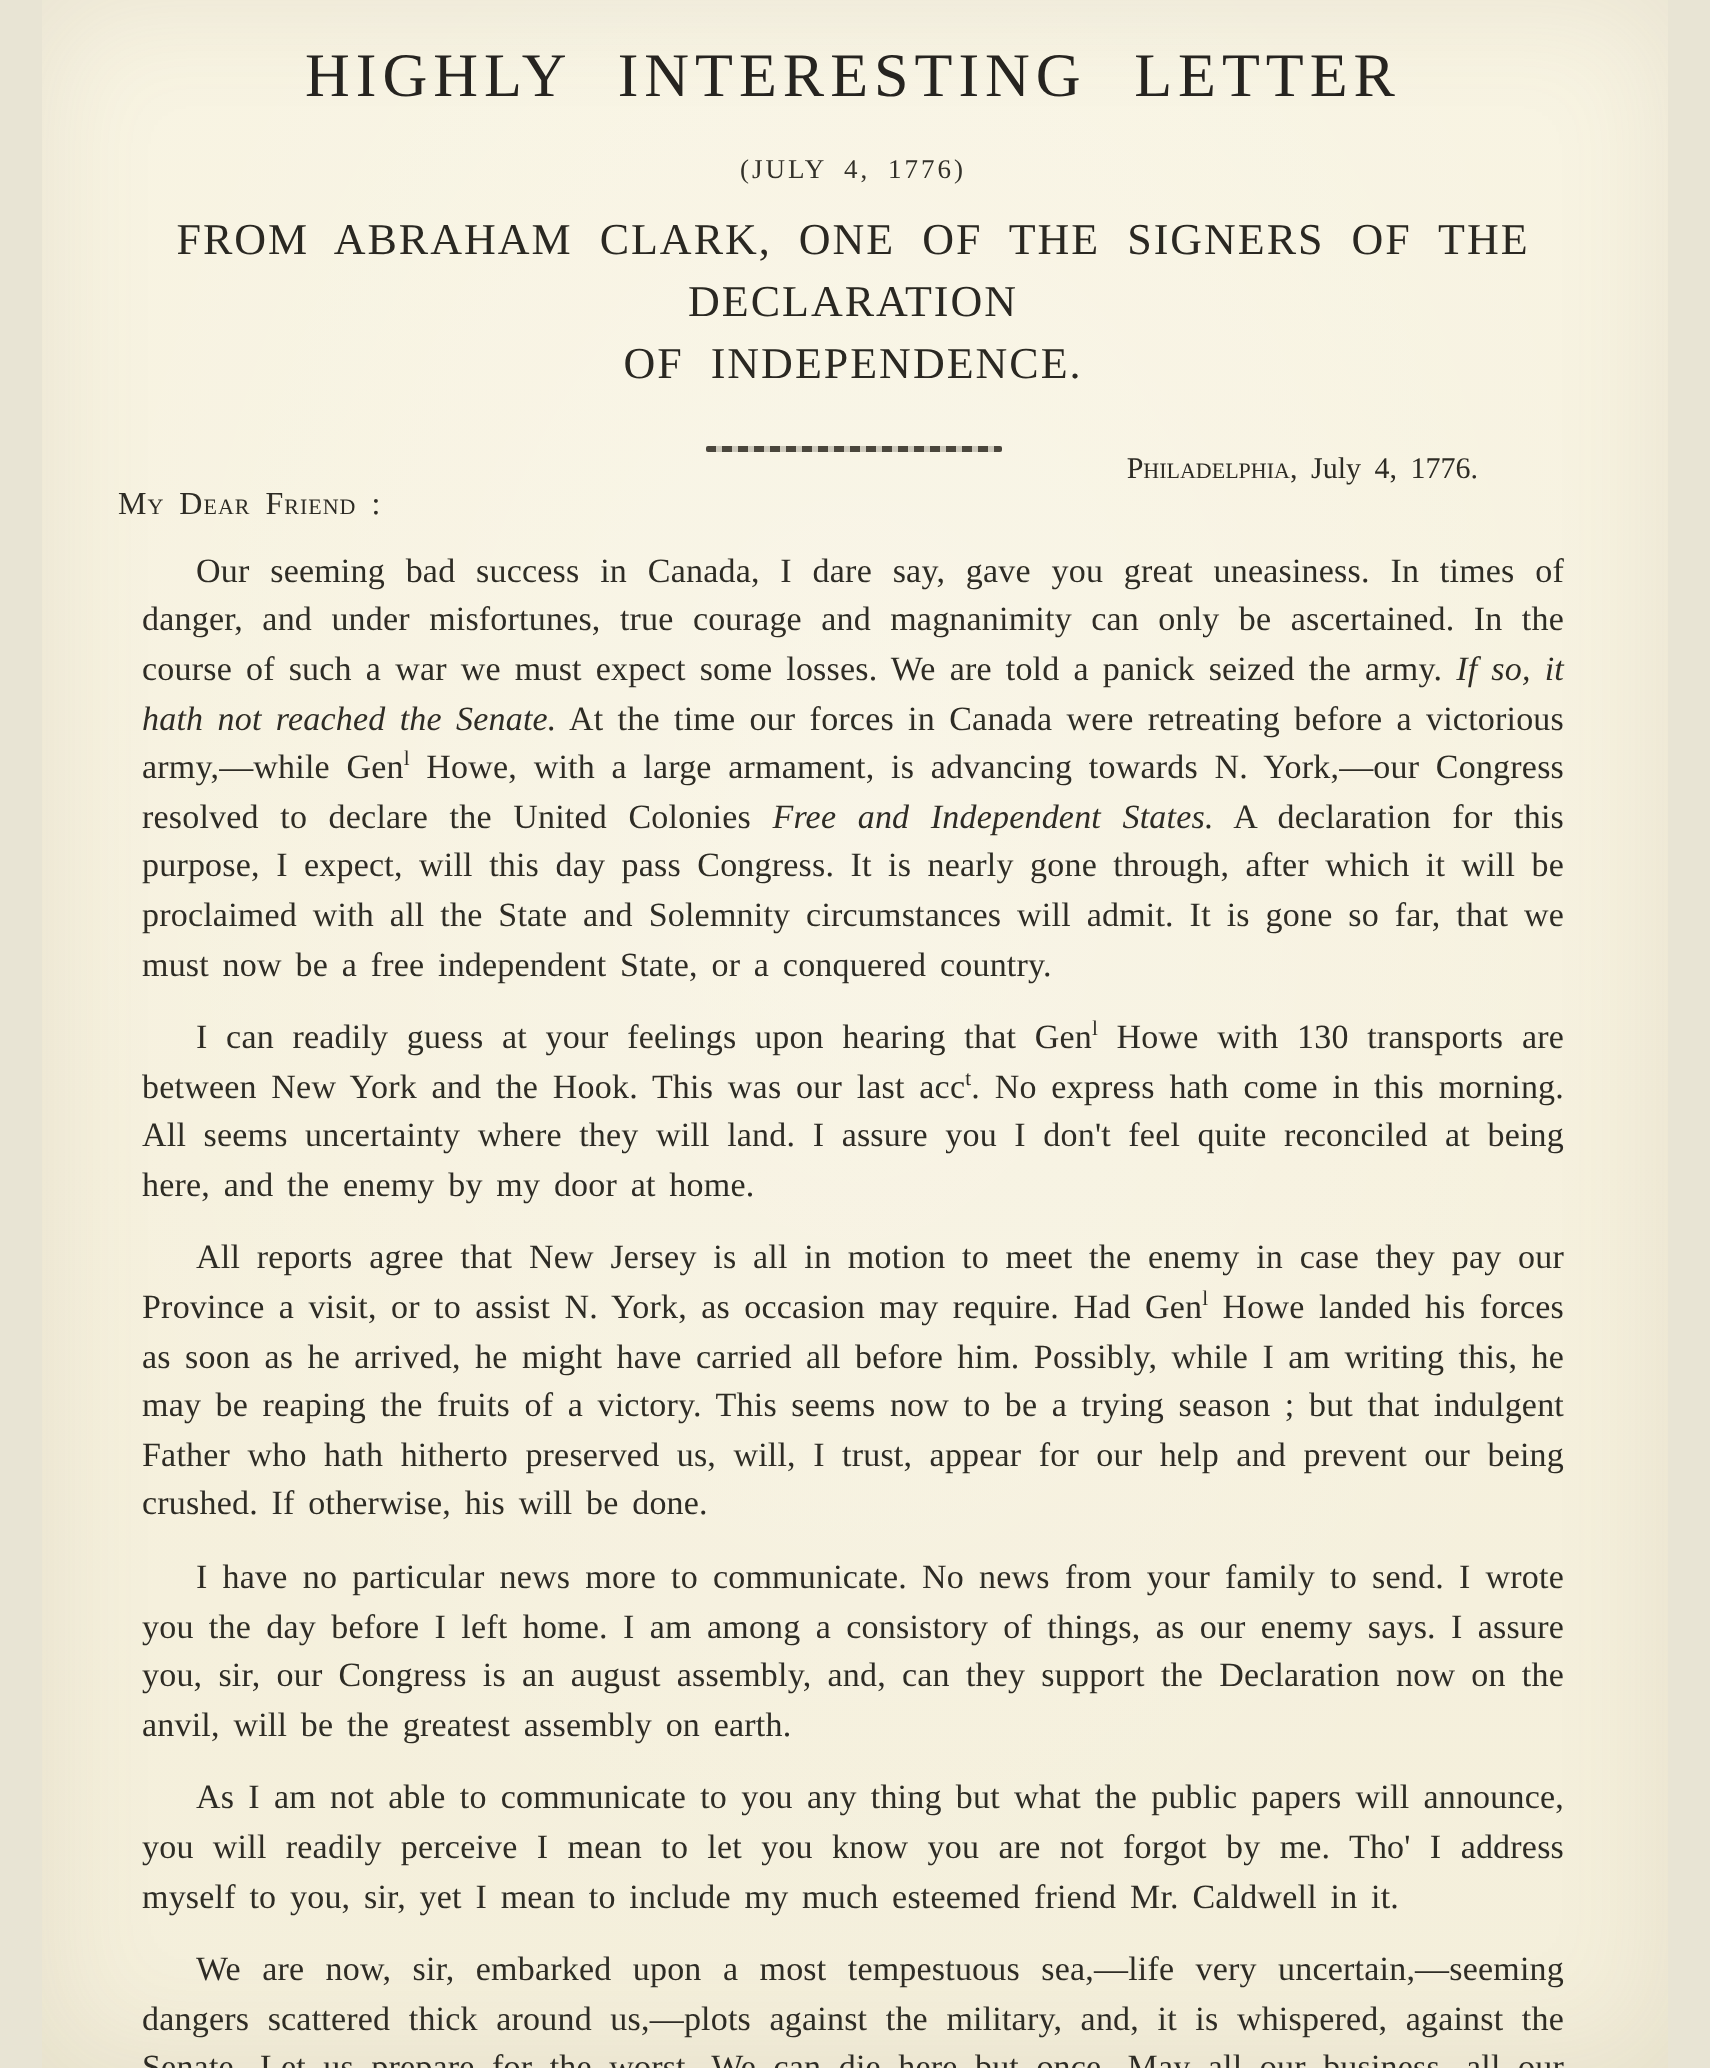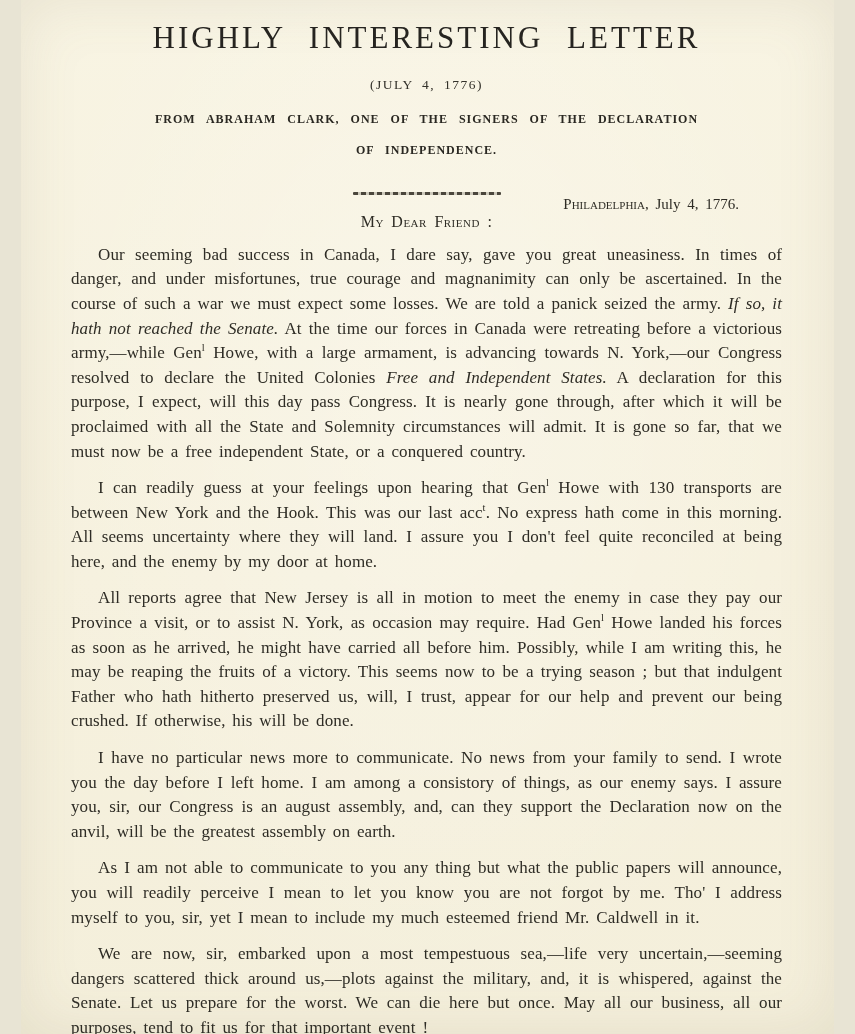--- a/index.html
+++ b/index.html
@@ -37,26 +37,25 @@
     margin-top: 13px;
     text-align: center;
     font-size: 13.5px;
     letter-spacing: 1.5px;
     word-spacing: 4px;
     color: #33312a;
   }
   .subtitle {
     margin-top: 11px;
     text-align: center;
-    font-size: 12px;
+    font-size: 22px;
     letter-spacing: 1px;
     word-spacing: 7px;
     line-height: 31px;
     color: #2a2822;
-    font-weight: bold;
   }
   .divider {
     width: 148px;
     height: 3px;
     margin: 26px auto 0 auto;
     background: repeating-linear-gradient(90deg, #4a463c 0px, #4a463c 5px, rgba(74,70,60,0.25) 5px, rgba(74,70,60,0.25) 8px);
     border-radius: 1px;
   }
   .dateline {
     margin-top: 1px;
@@ -67,21 +66,20 @@
   }
   .sc {
     font-variant: small-caps;
   }
   .salutation {
     margin-top: 0px;
     font-size: 16px;
     font-variant: small-caps;
     letter-spacing: 0.5px;
     word-spacing: 3px;
-    text-align: center;
   }
   .letter-body p.para {
     margin: 12px;
     text-indent: 27px;
     text-align: justify;
     font-size: 17px;
     line-height: 24.6px;
     word-spacing: 2.5px;
     letter-spacing: 0.1px;
   }

